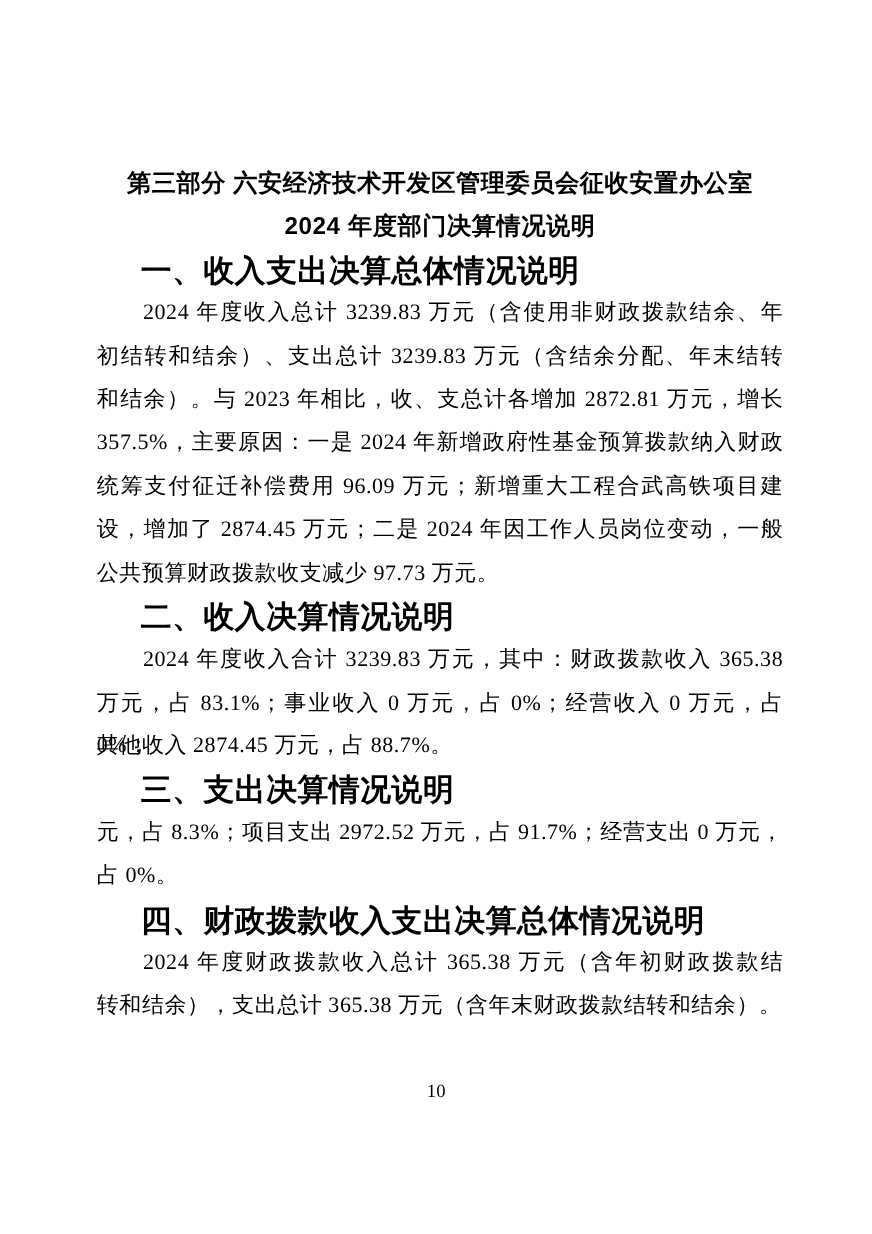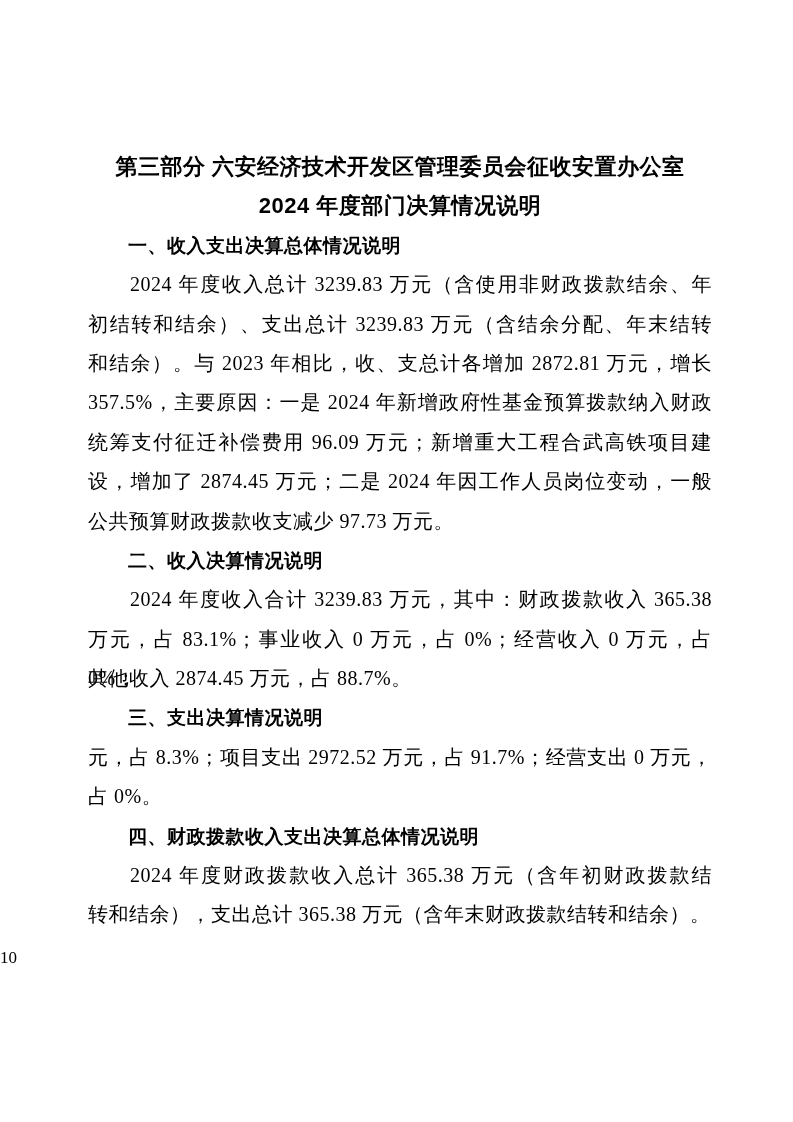--- a/index.html
+++ b/index.html
@@ -26,38 +26,39 @@
   }
   .doc-title {
     font-family: "Liberation Sans", "DejaVu Sans", sans-serif;
     font-weight: bold;
     font-size: 22px;
     text-align: center;
   }
   .section-heading {
     font-family: "Liberation Sans", "DejaVu Sans", sans-serif;
     font-weight: bold;
-    font-size: 19px;
+    font-size: 28px;
     padding-left: 40px;
   }
   .para-line {
     text-align: justify;
     text-align-last: justify;
   }
   .para-line.first {
     padding-left: 42px;
   }
   .para-line.last {
     text-align-last: left;
   }
   .footer {
     position: absolute;
     left: 0;
-    top: 938px;
+    top: 972px;
     width: 100%;
+    text-align: center;
     font-size: 17px;
     line-height: 40px;
   }
 </style>
 </head>
 <body>
 
 <div class="page">
   <div class="content" id="content">
       <div class="line doc-title">第三部分 六安经济技术开发区管理委员会征收安置办公室</div>

